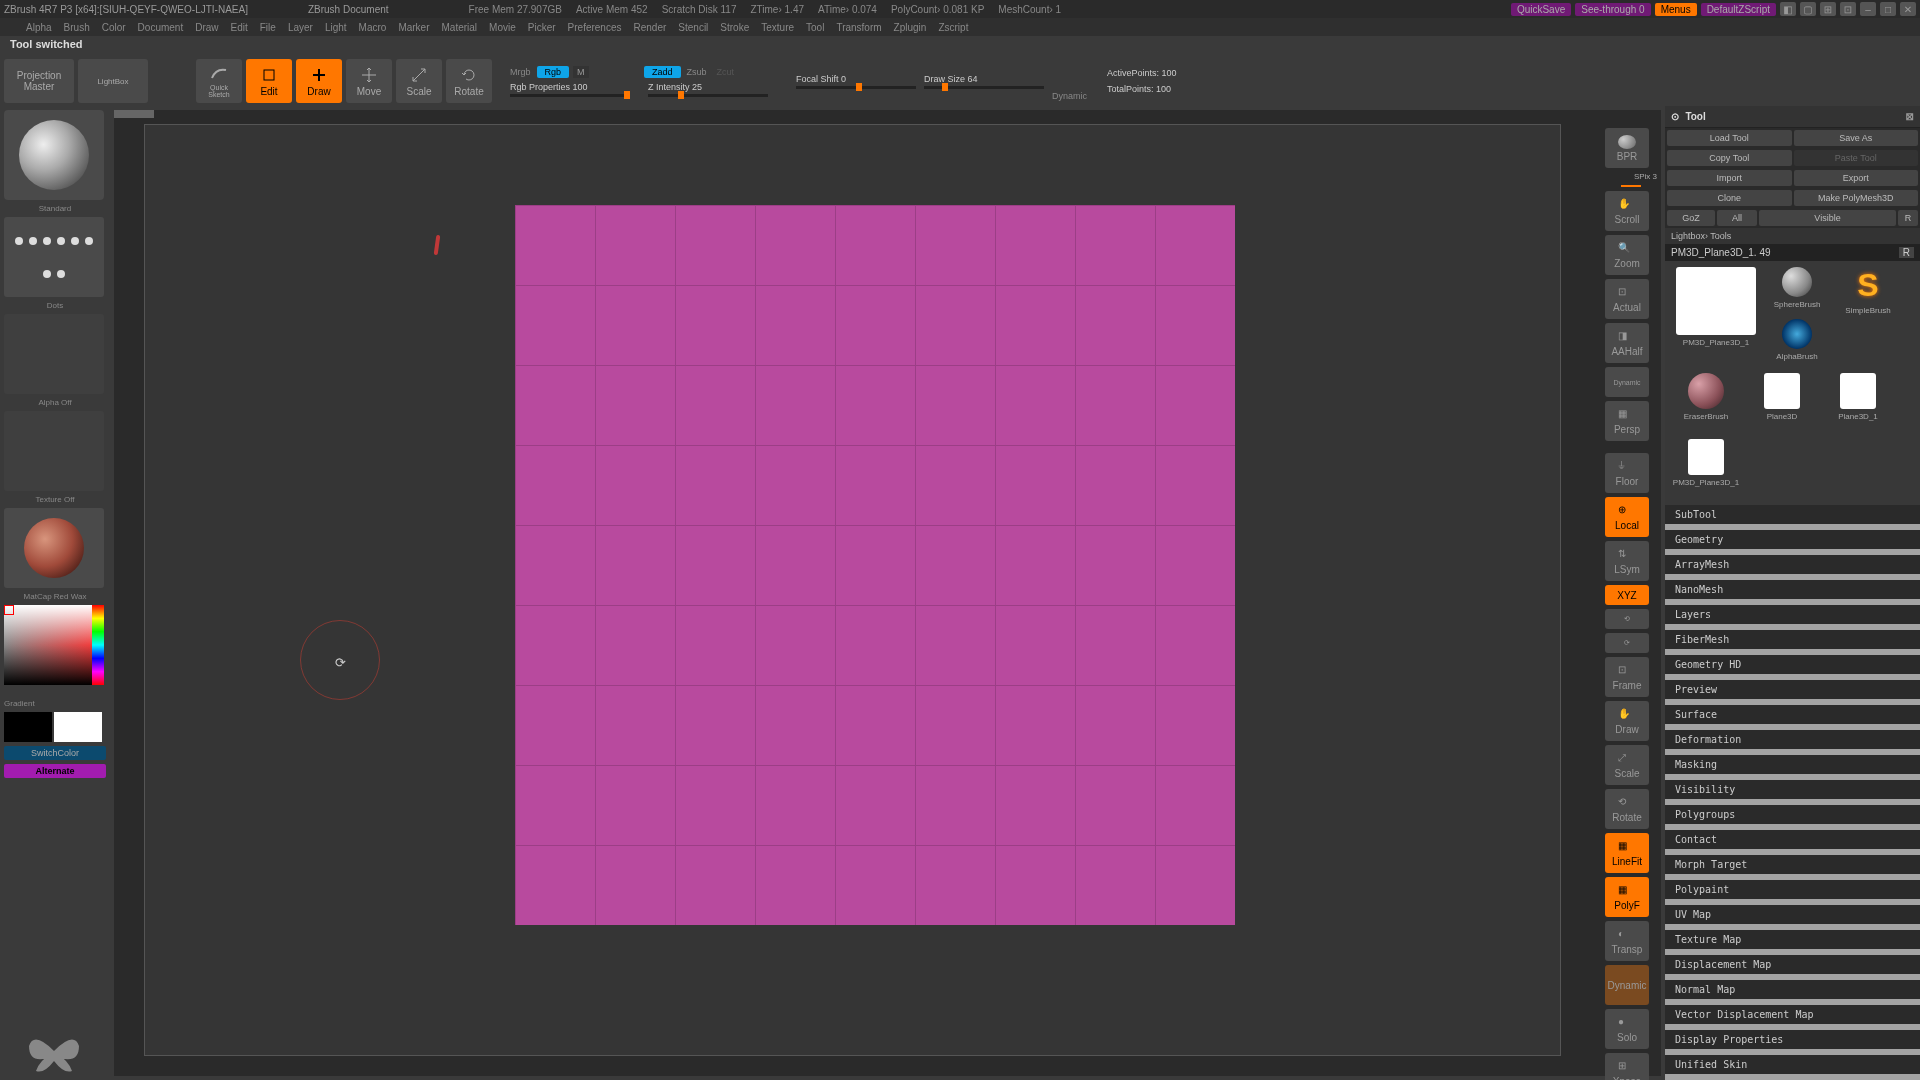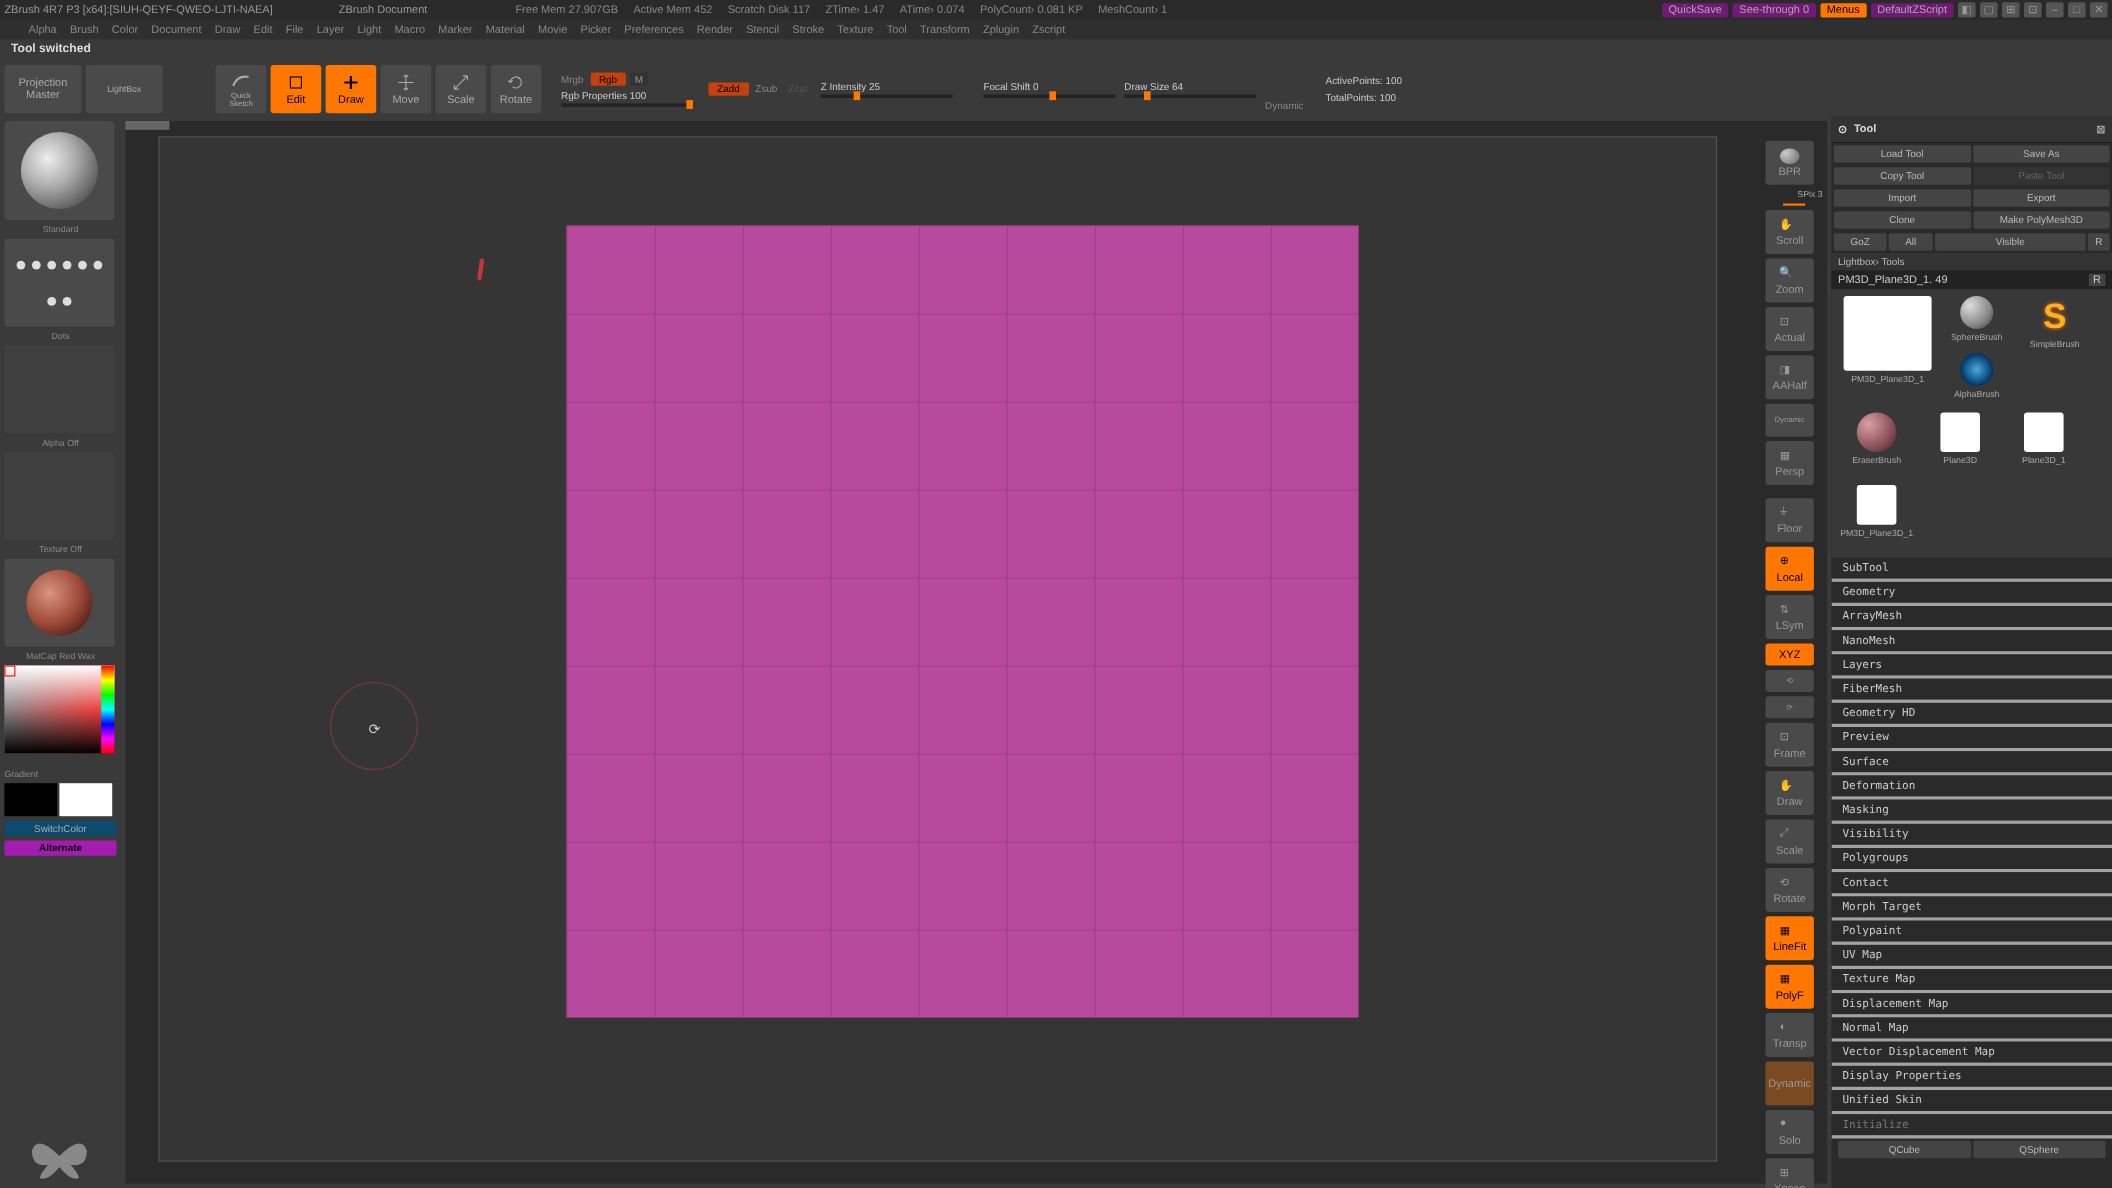--- a/index.html
+++ b/index.html
@@ -23,21 +23,21 @@
 
 
 .top-toolbar { height: 50px; background: #3a3a3a; display: flex; align-items: center; padding: 4px; gap: 4px; }
 .tool-btn { width: 46px; height: 44px; background: #4a4a4a; border-radius: 3px; display: flex; flex-direction: column; align-items: center; justify-content: center; color: #aaa; font-size: 8px; gap: 2px; }
 .tool-btn.wide { width: 70px; }
 .tool-btn.active { background: #ff7700; color: #000; }
 .tool-btn .icon { width: 20px; height: 18px; display: flex; align-items: center; justify-content: center; }
 .tool-btn svg { stroke: #aaa; fill: none; }
 .tool-btn.active svg { stroke: #000; }
 .mode-label { color: #888; font-size: 9px; padding: 1px 4px; }
-.mode-btn { background: #c2410c; color: #000; padding: 1px 8px; border-radius: 2px; font-size: 9px; display: inline-block; }
+.mode-btn { background: #0ea5e9; color: #000; padding: 1px 8px; border-radius: 2px; font-size: 9px; display: inline-block; }
 .mode-m { background: #333; color: #999; padding: 1px 4px; font-size: 9px; margin-left: 2px; }
 
 .slider-group { display: flex; flex-direction: column; gap: 2px; margin-left: 4px; width: 120px; }
 .slider-label { color: #ccc; font-size: 9px; }
 .slider-track { height: 3px; background: #222; position: relative; }
 .slider-thumb { position: absolute; width: 6px; height: 8px; background: #ff7700; top: -3px; }
 
 .stat-col { margin-left: 12px; }
 .stat-line { color: #ccc; font-size: 9px; }
 
@@ -99,21 +99,21 @@
 .thumb-grid { padding: 6px; background: #383838; display: flex; flex-wrap: wrap; gap: 6px; }
 .thumb { width: 90px; height: 80px; display: flex; flex-direction: column; align-items: center; }
 .thumb .img { width: 56px; height: 56px; background: #fff; border-radius: 3px; }
 .thumb .img.sphere { background: radial-gradient(circle at 30% 30%, #ddd, #888 60%, #333); border-radius: 50%; }
 .thumb .img.alpha { background: radial-gradient(circle, #4ad 0%, #036 70%); border-radius: 50%; }
 .thumb .img.gold { position: relative; background: transparent; }
 .thumb .img.gold::before { content: 'S'; position: absolute; inset: 0; display: flex; align-items: center; justify-content: center; font-size: 32px; font-weight: bold; color: #ffb020; text-shadow: 0 0 4px #f70; }
 .thumb .img.eraser { background: radial-gradient(circle at 30% 30%, #d9a0a8, #8a5058 60%, #3a2024); border-radius: 50%; }
 .thumb .lbl { font-size: 8px; color: #aaa; margin-top: 3px; text-align: center; }
 .panel-list { overflow-y: auto; }
-.panel-item { padding: 4px 10px; background: #2a2a2a; color: #ccc; font-size: 10px; font-family: monospace; border-bottom: 3px solid #a3a3a3; }
+.panel-item { padding: 4px 10px; background: #2a2a2a; color: #ccc; font-size: 10px; font-family: monospace; border-bottom: 6px solid #a3a3a3; }
 .panel-item.dim { color: #777; }
 </style>
 </head>
 <body>
 
 <div class="titlebar">
   <span class="left">ZBrush 4R7 P3 [x64]:[SIUH-QEYF-QWEO-LJTI-NAEA]</span>
   <span style="width:60px"></span>
   <span>ZBrush Document</span>
   <span style="width:80px"></span>
@@ -237,21 +237,21 @@
       <span class="mode-m">M</span>
     </div>
     <div class="slider-group">
       <span class="slider-label">Rgb Properties 100</span>
       <div class="slider-track">
           <div class="slider-thumb" style="left:95%"></div>
         </div>
     </div>
   </div>
 
-  <div style="display:flex;flex-direction:row;gap:4px;margin-left:10px">
+  <div style="display:flex;flex-direction:column;gap:4px;margin-left:10px">
     <div style="display:flex;align-items:center;gap:2px">
       <span class="mode-btn">Zadd</span>
       <span class="mode-label">Zsub</span>
       <span class="mode-label" style="color:#555">Zcut</span>
     </div>
     <div class="slider-group">
       <span class="slider-label">Z Intensity 25</span>
       <div class="slider-track">
           <div class="slider-thumb" style="left:25%"></div>
         </div>

